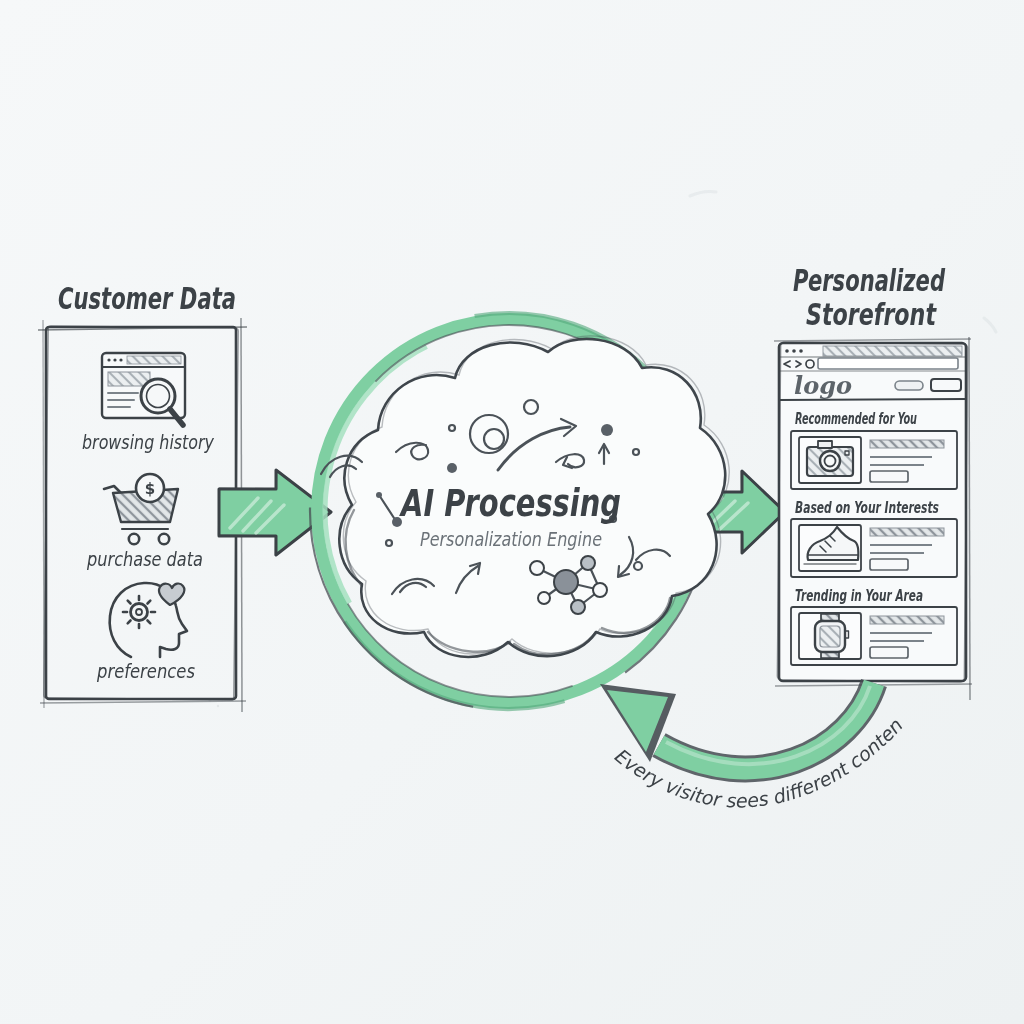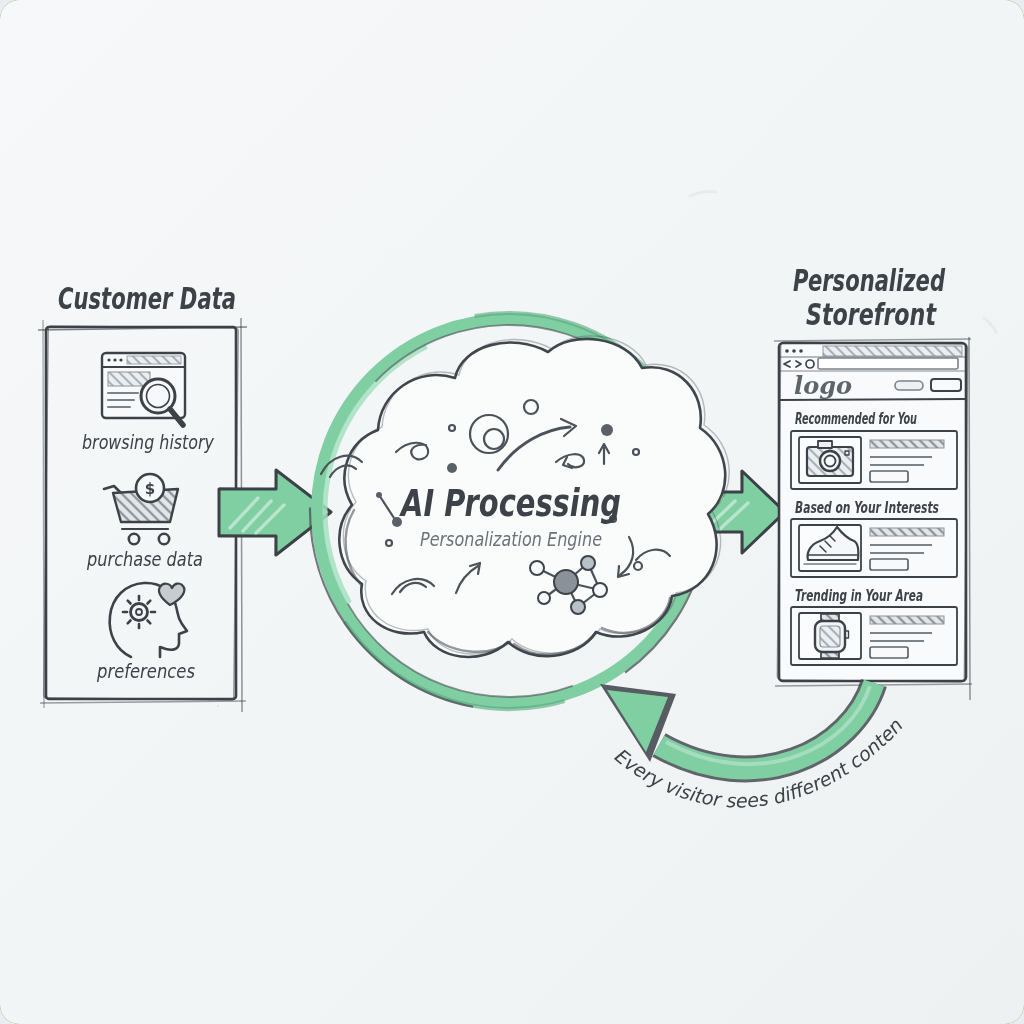--- a/index.html
+++ b/index.html
@@ -1,16 +1,16 @@
 <!DOCTYPE html>
 <html><head>
 <meta charset="utf-8">
 <style>
   html,body{margin:0;padding:0;background:#e9edef;}
-  .stage{width:1024px;height:1024px;position:relative;background:#4d7c0f;overflow:hidden;border-radius:19px;}
+  .stage{width:1024px;height:1024px;position:relative;background:#4d7c0f;overflow:hidden;}
   svg{display:block;}
   .hand{font-family:"DejaVu Sans",sans-serif;font-style:italic;fill:#3c4247;}
   .hand-b{font-weight:bold;}
   .sub{fill:#6b7278;}
   .script{font-family:"DejaVu Serif",serif;font-style:italic;font-weight:bold;fill:#5d646a;}
   .doodle{stroke:#4b5258;fill:none;stroke-width:2.2;stroke-linecap:round;stroke-linejoin:round;}
 </style>
 </head>
 <body>
 

